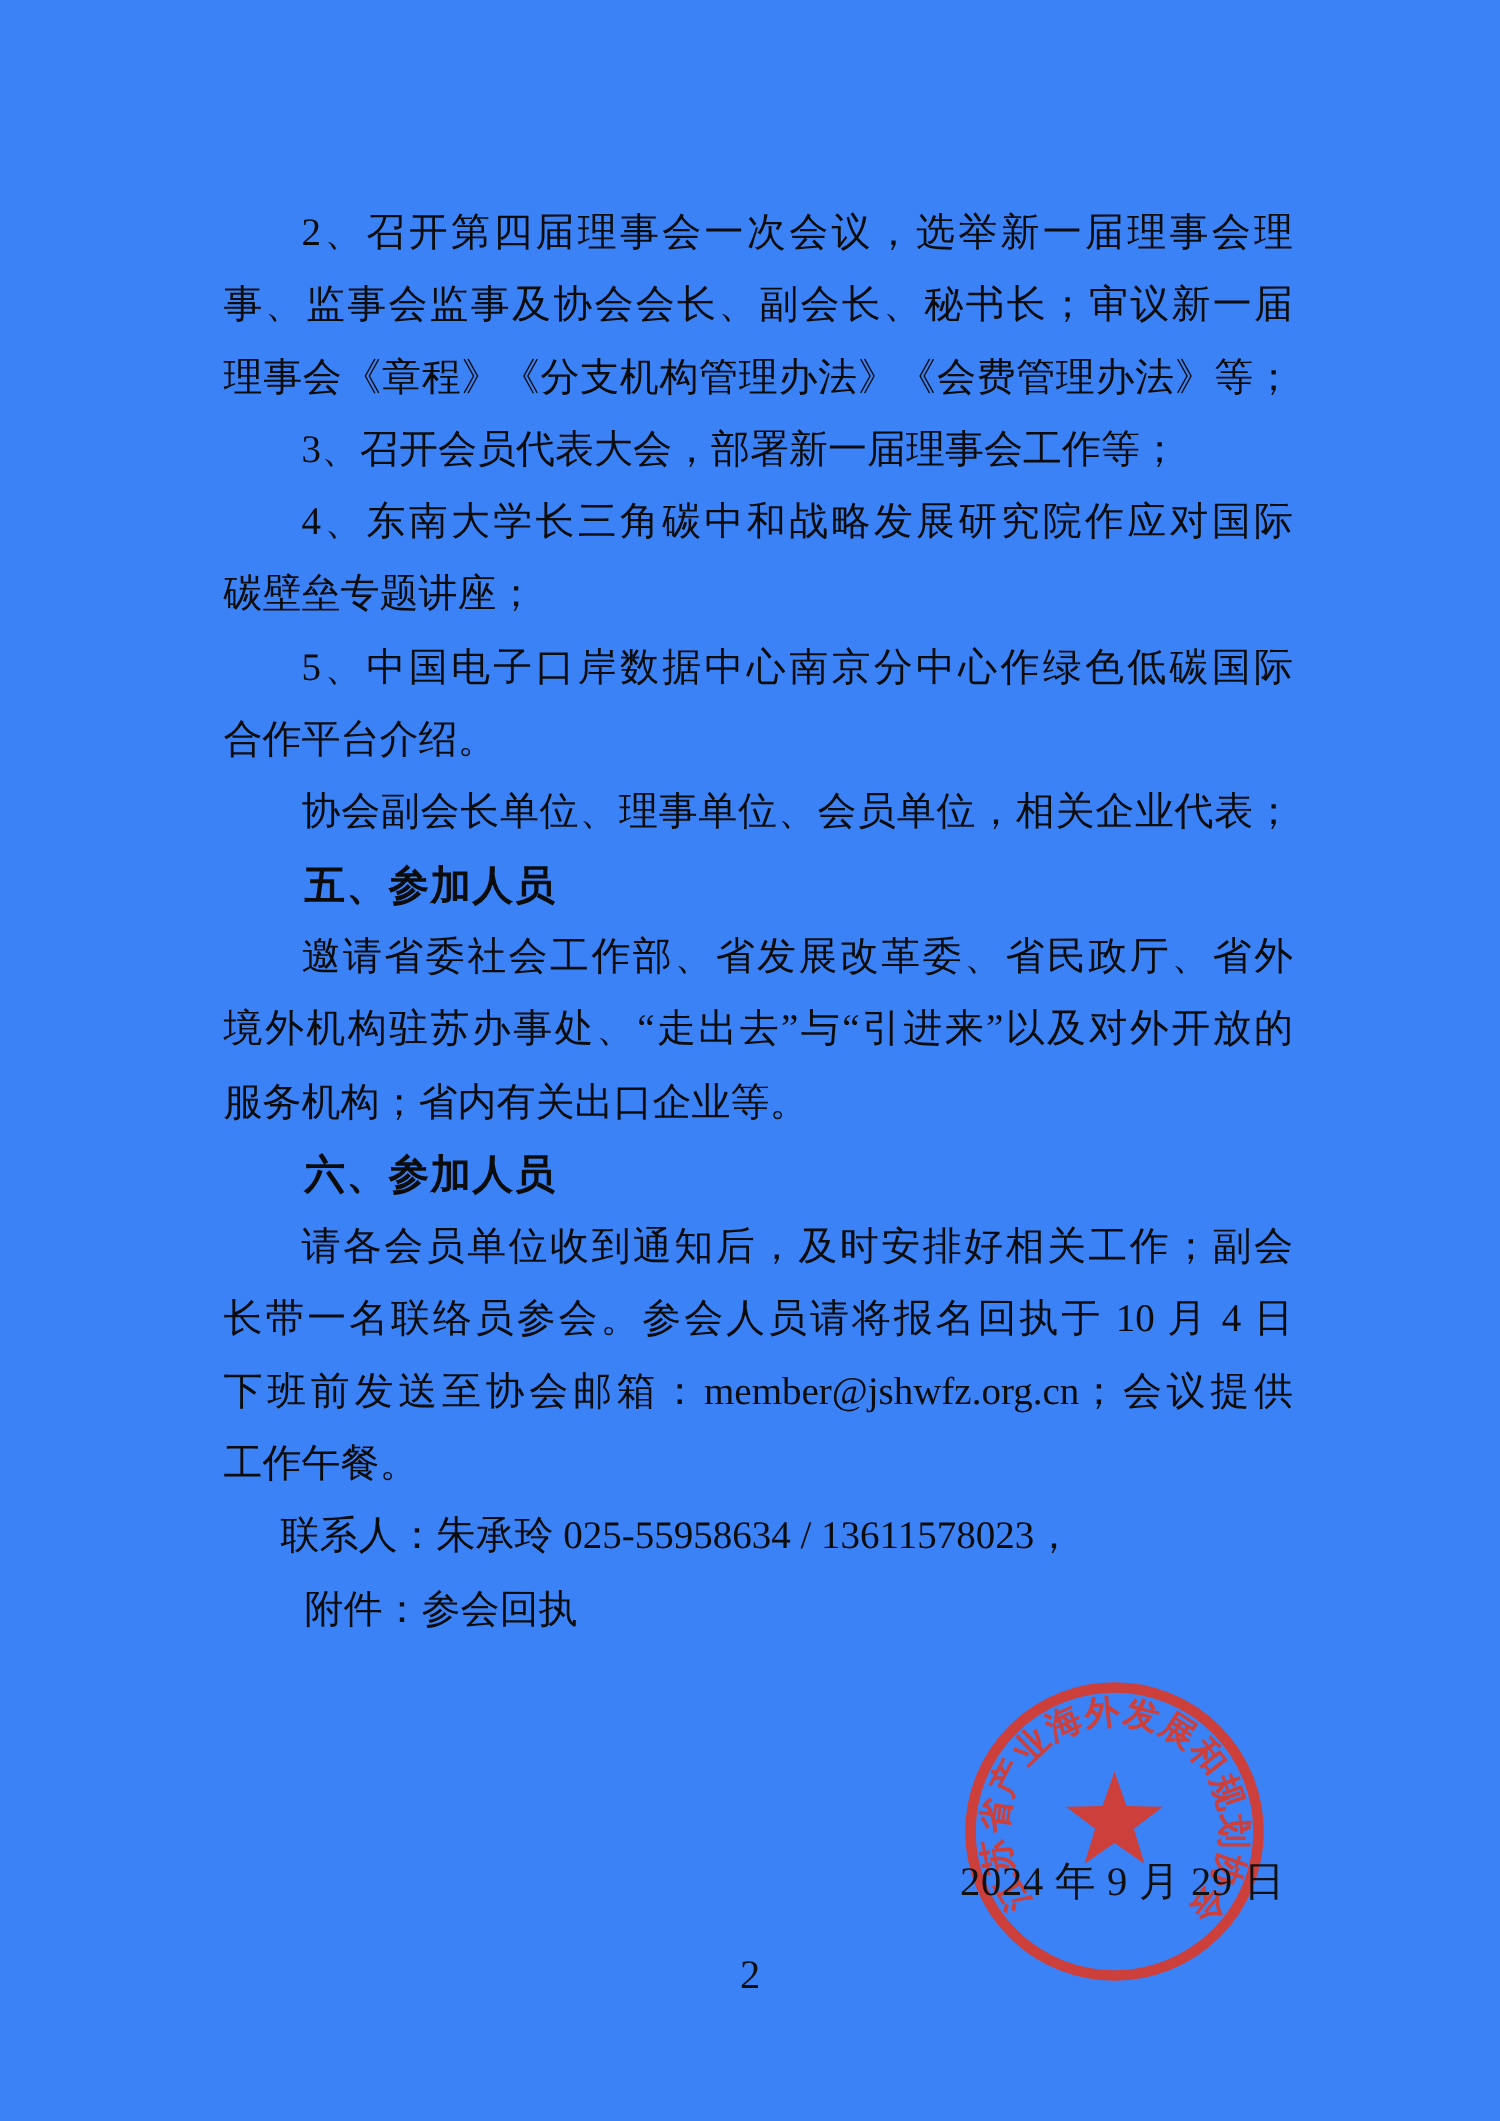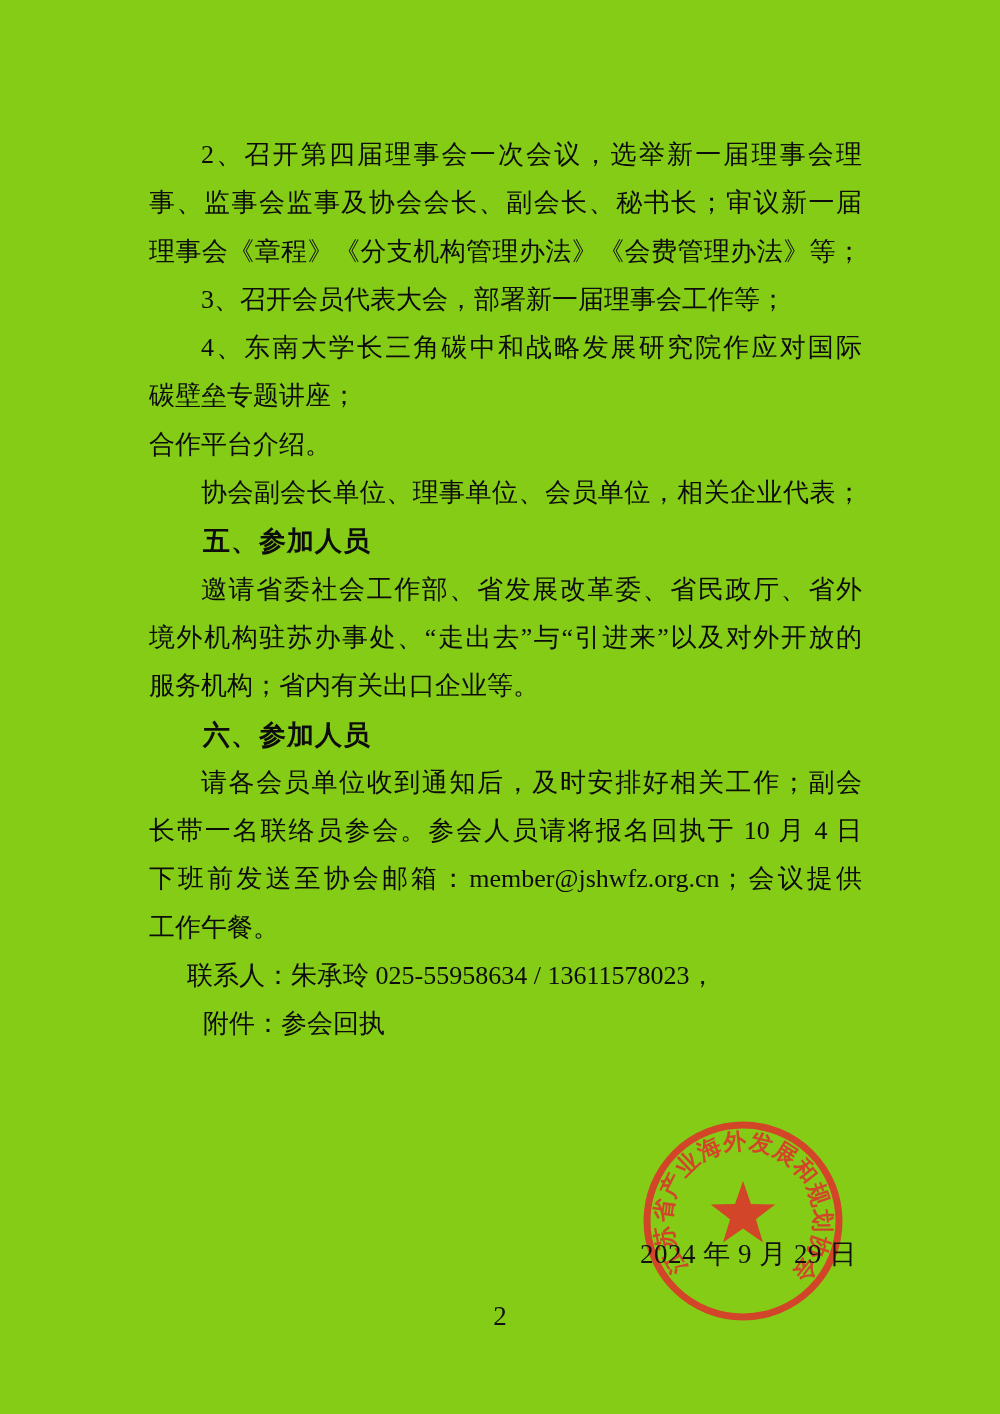--- a/index.html
+++ b/index.html
@@ -1,17 +1,17 @@
 <!DOCTYPE html>
 <html><head>
 <meta charset="utf-8">
 <style>
   html,body { margin:0; padding:0; background:#ffffff; }
   .page {
-    position:relative; width:1000px; height:1414px; background:#84cc16;
+    position:relative; width:1000px; height:1414px; background:#3b82f6;
     font-family:"Liberation Serif","DejaVu Serif",serif; color:#0c0c0c;
     overflow:hidden;
   }
   .text-block {
     position:absolute; left:149px; top:131px; width:713px;
     font-size:26px; line-height:48.3px;
   }
   .ln { text-align:justify; }
   .jl { text-align-last:justify; }
   .ll { text-align-last:left; }
@@ -49,20 +49,21 @@
 
     <div class="ln jl ind">2、召开第四届理事会一次会议，选举新一届理事会理</div>
     <div class="ln jl">事、监事会监事及协会会长、副会长、秘书长；审议新一届</div>
     <div class="ln jl">理事会《章程》《分支机构管理办法》《会费管理办法》等；</div>
 
     <div class="ln ll ind">3、召开会员代表大会，部署新一届理事会工作等；</div>
 
     <div class="ln jl ind">4、东南大学长三角碳中和战略发展研究院作应对国际</div>
     <div class="ln ll">碳壁垒专题讲座；</div>
 
+    <div class="ln jl ind">5、中国电子口岸数据中心南京分中心作绿色低碳国际</div>
     <div class="ln ll">合作平台介绍。</div>
 
     <div class="ln jl ind">协会副会长单位、理事单位、会员单位，相关企业代表；</div>
 
     <div class="ln ll ind heading">五、参加人员</div>
 
     <div class="ln jl ind">邀请省委社会工作部、省发展改革委、省民政厅、省外</div>
     <div class="ln jl">境外机构驻苏办事处、“走出去”与“引进来”以及对外开放的</div>
     <div class="ln ll">服务机构；省内有关出口企业等。</div>
 

